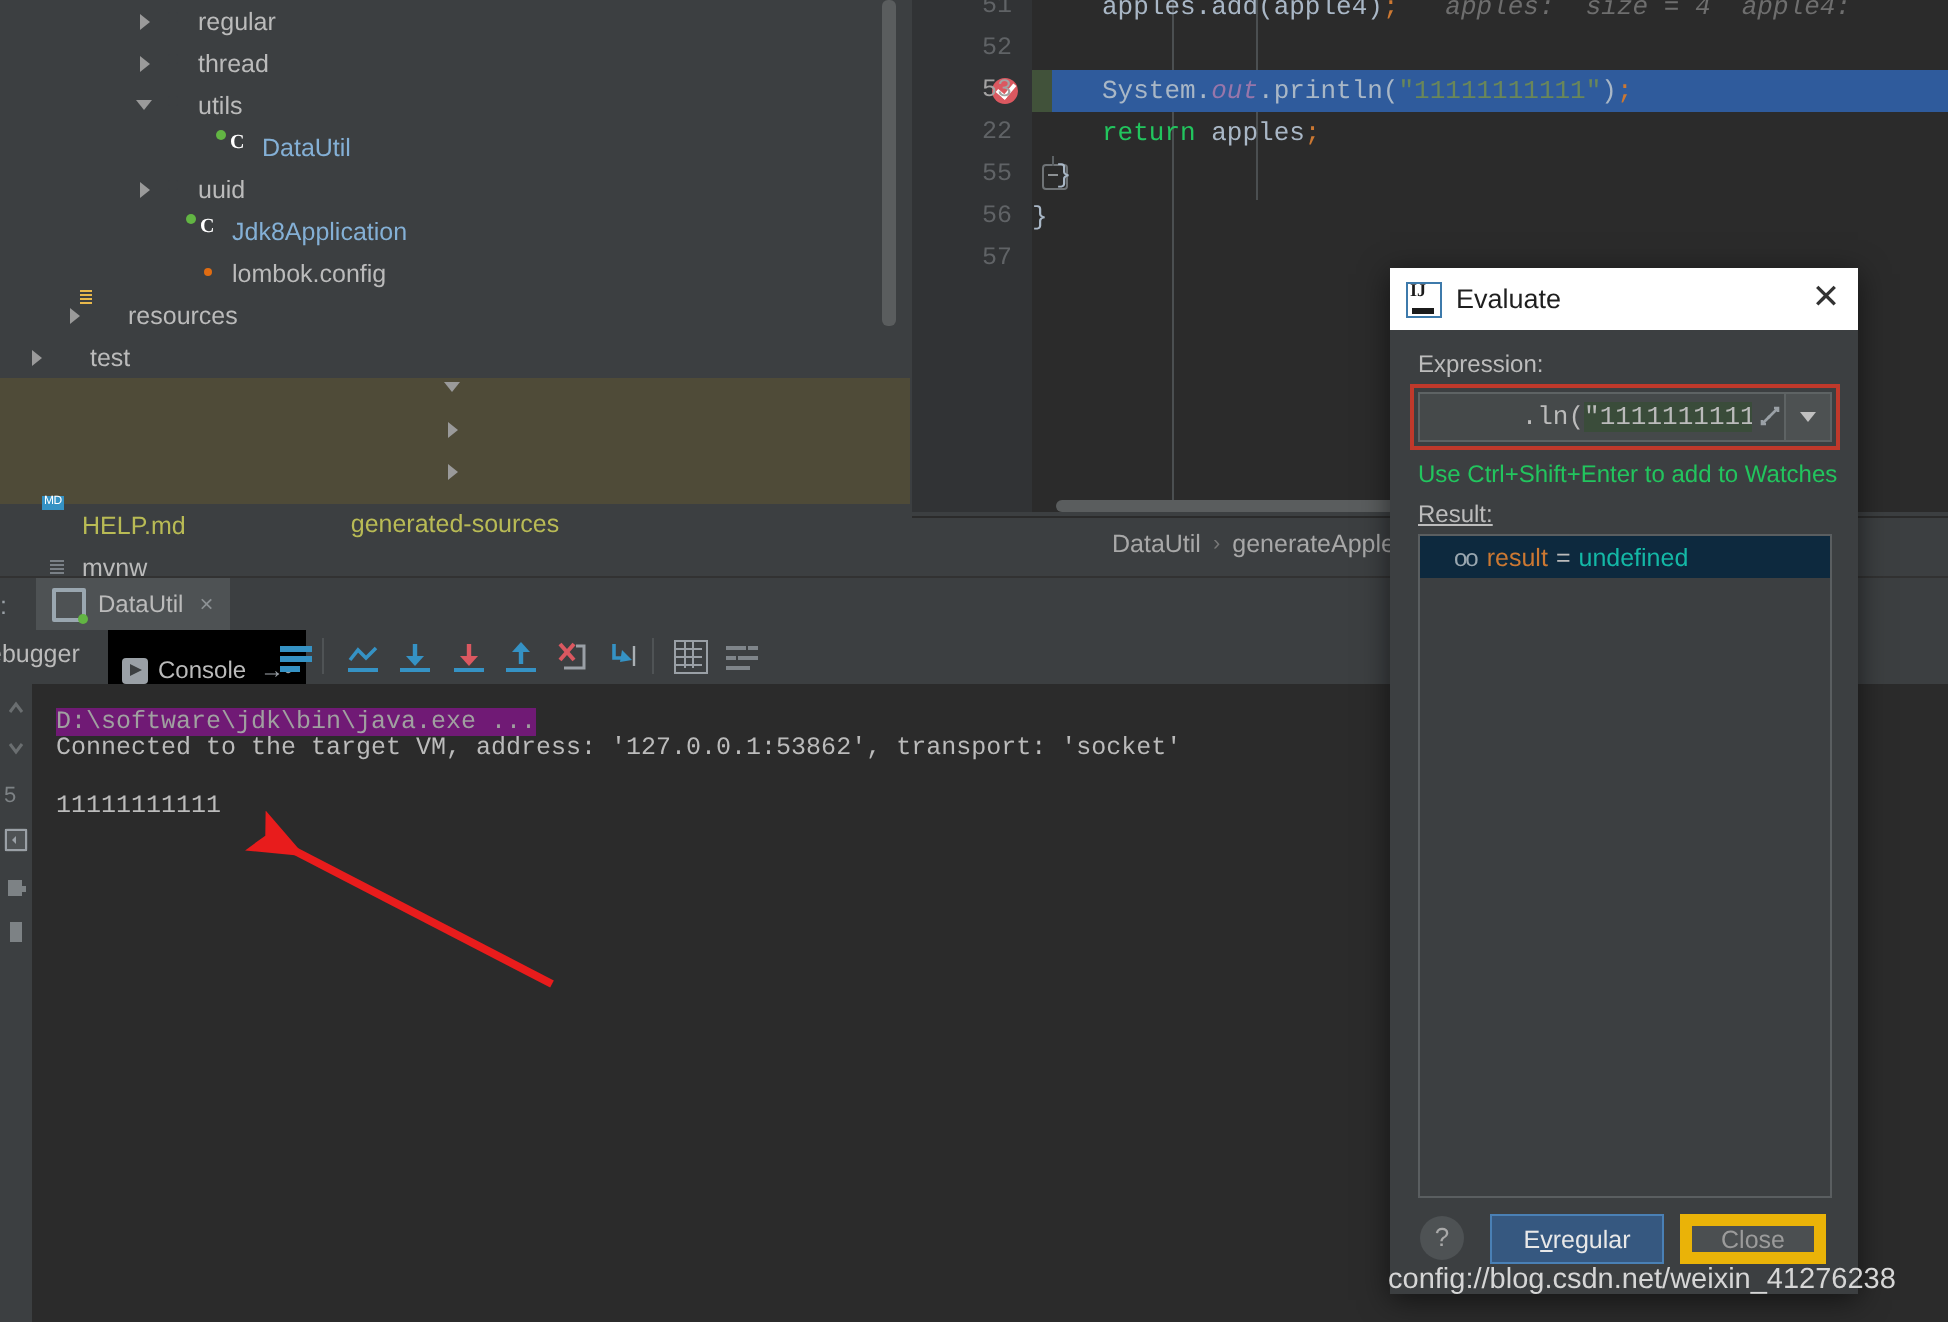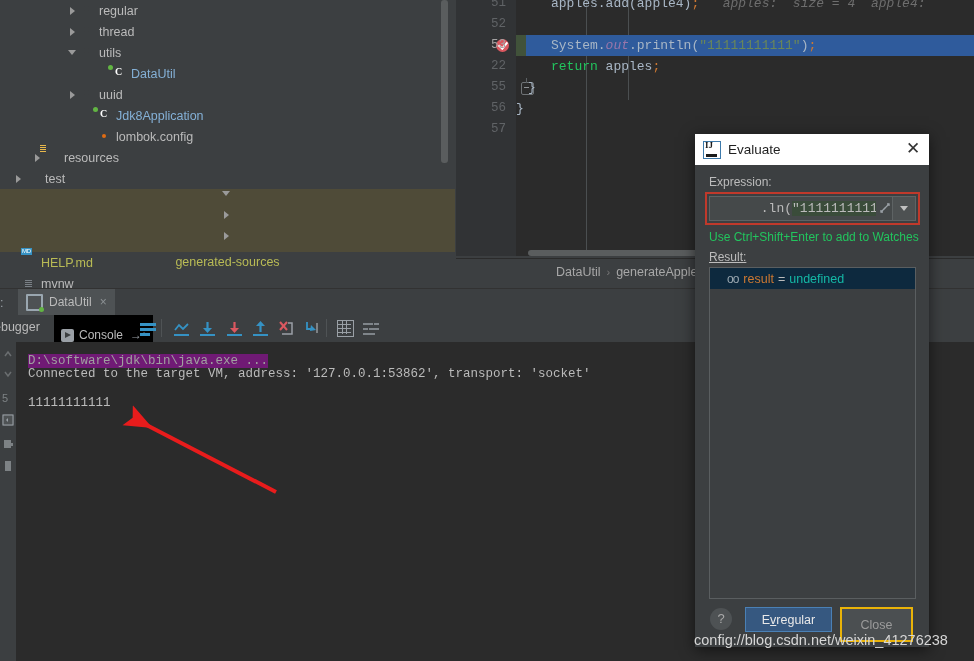--- a/index.html
+++ b/index.html
@@ -140,22 +140,22 @@
   #result-row{position:absolute;left:0;top:0;width:205px;height:21px;background:#0d293e;
               display:flex;align-items:center;padding-left:17px;box-sizing:border-box;font-size:12.5px;}
   .oo-ic{color:#9aa7b0;font-size:12px;margin-right:5px;letter-spacing:-1px;}
   .res-name{color:#cc7832;} .res-eq{color:#bbb;margin:0 4px;} .res-val{color:#14b8a6;}
   #help-btn{position:absolute;left:15px;top:474px;width:22px;height:22px;border-radius:50%;
             background:#4e5254;color:#a9a9a9;font-size:13px;text-align:center;line-height:22px;}
   #eval-btn{position:absolute;left:50px;top:473px;width:87px;height:25px;background:#365880;
             border:1px solid #4a80b5;box-sizing:border-box;color:#e8e8e8;font-size:12.5px;
             display:flex;align-items:center;justify-content:center;}
   #eval-btn u{text-decoration:underline;}
-  #close-btn{position:absolute;left:145px;top:473px;width:73px;height:35px;background:#4b4f51;
-             border:2px solid #eab308;box-sizing:border-box;color:#9b9b9b;font-size:12.5px;
+  #close-btn{position:absolute;left:145px;top:473px;width:73px;height:25px;background:#4b4f51;
+             border:6px solid #eab308;box-sizing:border-box;color:#9b9b9b;font-size:12.5px;
              display:flex;align-items:center;justify-content:center;}
 
   #watermark{left:694px;top:632px;font-size:14.5px;color:#d6d6d6;white-space:nowrap;}
 </style>
 </head>
 <body>
 
 <div class="abs" id="project-panel">
   <div id="tree-rows">
       <div class="tree-row" style="top: 0px;">

